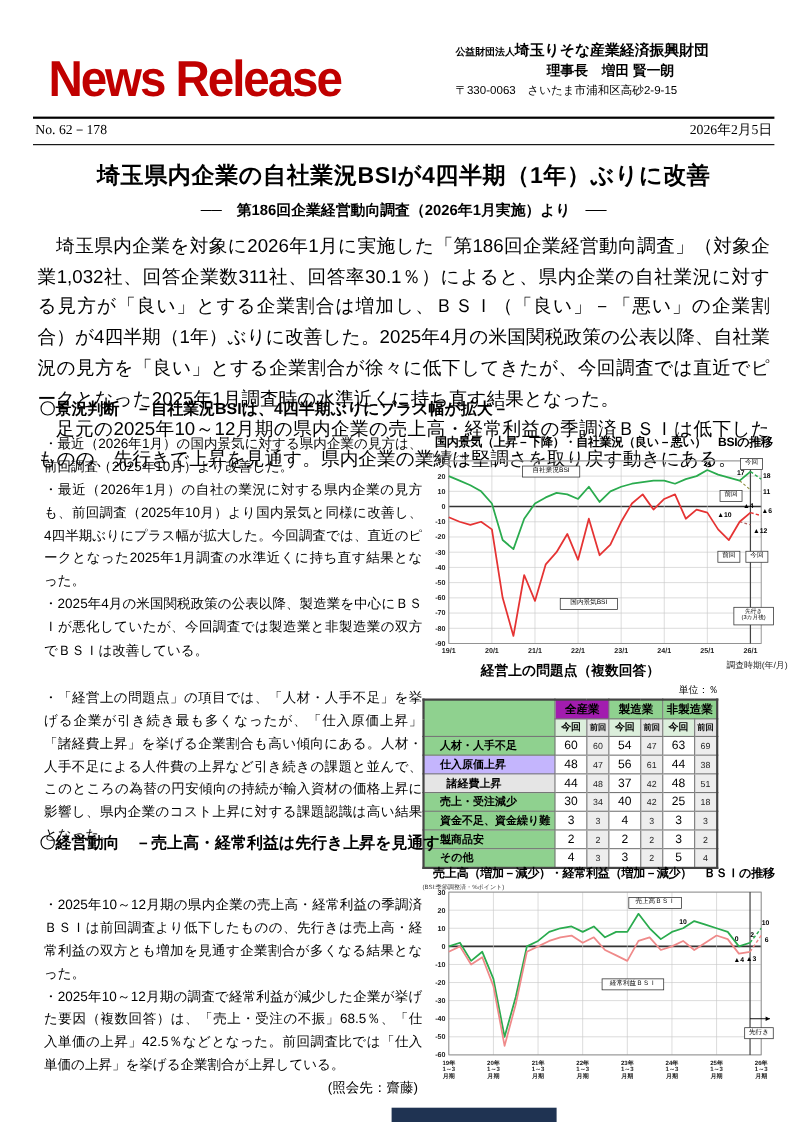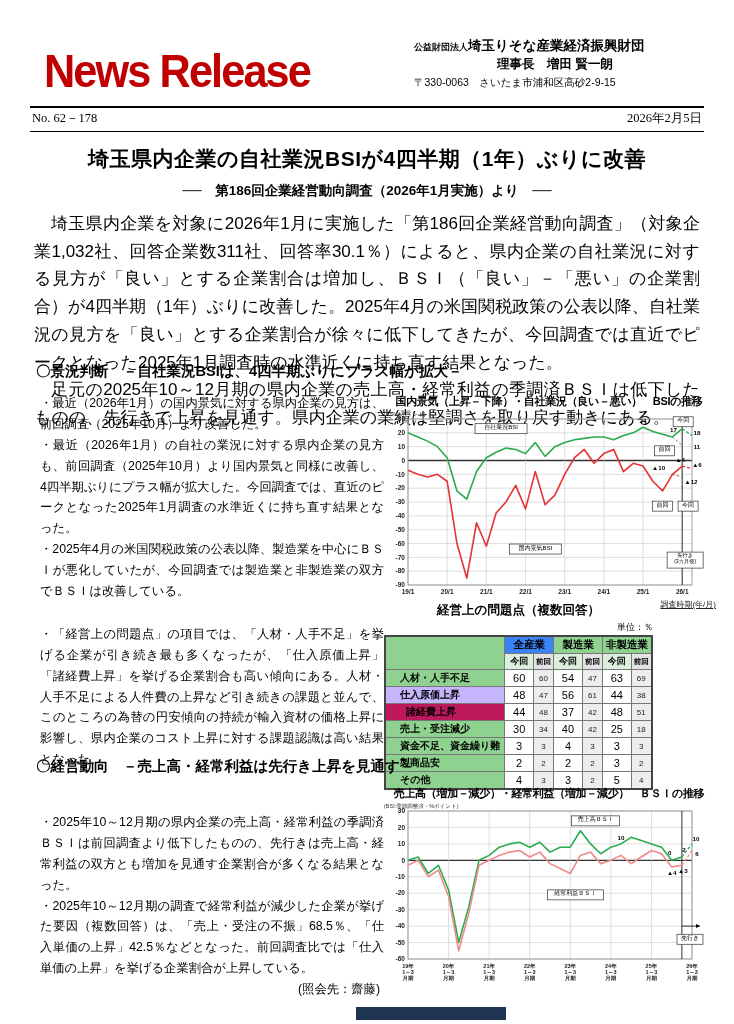--- a/index.html
+++ b/index.html
@@ -26,21 +26,21 @@
   .lead p{margin:0;text-indent:1em;}
   
   .sec-heading{position:absolute;left:36px;font-size:14.5px;font-weight:bold;white-space:nowrap;}
   .col-left{position:absolute;left:40px;width:344px;font-size:12.3px;line-height:1.7;text-align:justify;}
   .col-left p{margin:0 0 0 0;}
   .col-left p.gap{margin-top:22px;}
   .contact{text-align:right;margin-top:14px;padding-right:4px;}
   
   .chartbox{position:absolute;left:382px;width:334px;}
   .chart-title{font-size:11px;font-weight:bold;text-align:center;white-space:nowrap;letter-spacing:-.3px;}
-  .chart-note{font-size:8px;text-align:right;margin-top:-2px;color:#222;text-decoration:underline;}
+  .chart-note{font-size:8px;text-align:right;margin-top:-2px;color:#222;}
   svg{display:block;}
   
   .tablebox{position:absolute;left:384px;width:269px;}
   .table-title{font-size:12.5px;font-weight:bold;text-align:center;margin-bottom:2px;}
   .table-unit{font-size:9px;text-align:right;margin-bottom:1px;}
   table.problems{border-collapse:collapse;width:100%;border:2px solid #444;}
   table.problems th,table.problems td{border:1px solid #777;padding:1px 2px;}
   table.problems .grp{font-size:10.5px;font-weight:bold;text-align:center;}
   table.problems .sub-now{font-size:9px;text-align:center;}
   table.problems .sub-prev{font-size:7.5px;text-align:center;}
@@ -165,21 +165,21 @@
     <div class="chart-note">調査時期(年/月)</div>
   </div>
 
   <div class="tablebox" style="top:602px;">
     <div class="table-title">経営上の問題点（複数回答）</div>
     <div class="table-unit">単位：％</div>
     <table class="problems" id="problems-table">
         <tbody>
           <tr>
             <th rowspan="2" style="background:#8fd18f;width:118px;"></th>
-            <th colspan="2" class="grp" style="background:#3b82f6;">全産業</th>
+            <th colspan="2" class="grp" style="background:#a21caf;">全産業</th>
             <th colspan="2" class="grp" style="background:#8fd18f;">製造業</th>
             <th colspan="2" class="grp" style="background:#8fd18f;">非製造業</th>
           </tr>
           <tr>
             <th class="sub-now" style="background:#dcefdc;width:42px;">今回</th>
             <th class="sub-prev" style="background:#e3e3e3;width:26px;">前回</th>
             <th class="sub-now" style="background:#dcefdc;width:42px;">今回</th>
             <th class="sub-prev" style="background:#e3e3e3;width:26px;">前回</th>
             <th class="sub-now" style="background:#dcefdc;width:42px;">今回</th>
             <th class="sub-prev" style="background:#e3e3e3;width:26px;">前回</th>
@@ -196,21 +196,21 @@
           <tr>
             <td class="rowlab" style="background:#c4b5fd;">仕入原価上昇</td>
             <td class="v-now">48</td>
             <td class="v-prev">47</td>
             <td class="v-now">56</td>
             <td class="v-prev">61</td>
             <td class="v-now">44</td>
             <td class="v-prev">38</td>
           </tr>
           <tr>
-            <td class="rowlab" style="background:#be185d;padding-left:20px;">諸経費上昇</td>
+            <td class="rowlab" style="background:#e5e5e5;padding-left:20px;">諸経費上昇</td>
             <td class="v-now">44</td>
             <td class="v-prev">48</td>
             <td class="v-now">37</td>
             <td class="v-prev">42</td>
             <td class="v-now">48</td>
             <td class="v-prev">51</td>
           </tr>
           <tr>
             <td class="rowlab" style="background:#8fd18f;">売上・受注減少</td>
             <td class="v-now">30</td>

